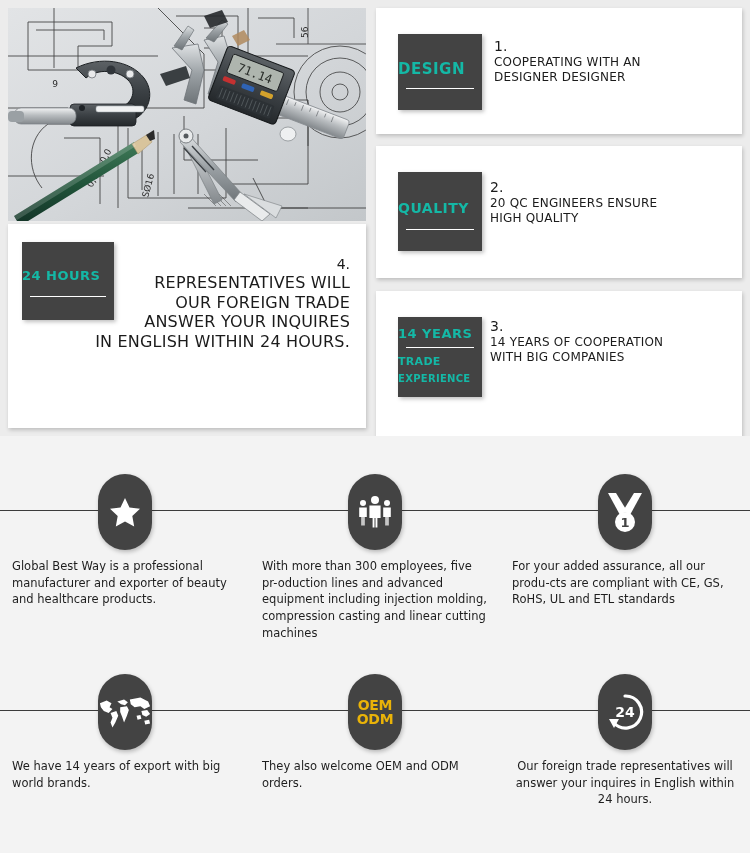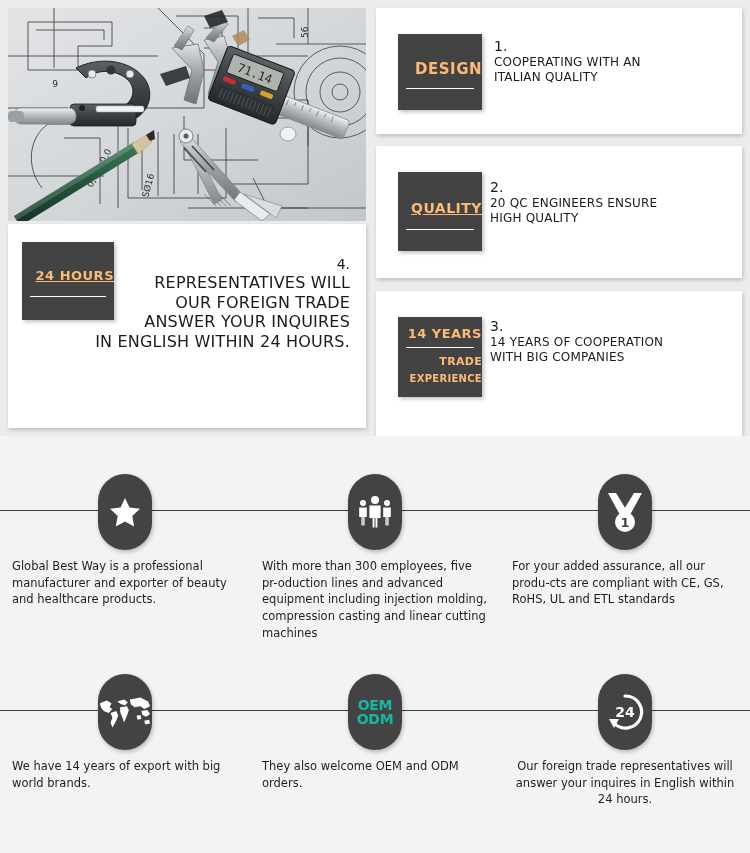--- a/index.html
+++ b/index.html
@@ -44,22 +44,22 @@
   #card-24h   { left: 8px;   top: 224px; width: 358px; height: 204px; }
   #card-design{ left: 376px; top: 8px;   width: 366px; height: 126px; }
   #card-quality{left: 376px; top: 146px; width: 366px; height: 132px; }
   #card-years { left: 376px; top: 291px; width: 366px; height: 165px; }
 
   
   .badge {
     position: absolute;
     background: #434343;
     box-shadow: 2px 2px 4px rgba(0,0,0,0.25);
-    color: #fdba74;
-    text-align: right;
+    color: #14b8a6;
+    text-align: left;
     font-family: "DejaVu Sans", sans-serif;
     font-weight: bold;
   }
   .badge .badge-rule {
     position: absolute;
     left: 8px; right: 8px;
     height: 1px;
     background: #ffffff;
   }
   .badge-top-label {
@@ -76,33 +76,33 @@
     white-space: nowrap;
   }
 
   
   #badge-design { left: 22px; top: 26px; width: 84px; height: 76px; }
   #badge-design .badge-top-label { top: 26px; font-size: 15px; }
   #badge-design .badge-rule { top: 54px; }
 
   
   #badge-quality { left: 22px; top: 26px; width: 84px; height: 79px; }
-  #badge-quality .badge-top-label { top: 28px; font-size: 14px; text-decoration: underline; }
+  #badge-quality .badge-top-label { top: 28px; font-size: 14px; }
   #badge-quality .badge-rule { top: 57px; }
 
   
   #badge-years { left: 22px; top: 26px; width: 84px; height: 80px; }
   #badge-years .badge-top-label { top: 9px; font-size: 13px; }
   #badge-years .badge-rule { top: 30px; }
   #badge-years .badge-sub1 { top: 38px; }
   #badge-years .badge-sub2 { top: 56px; font-size: 10px; }
 
   
   #badge-24h { left: 14px; top: 18px; width: 92px; height: 78px; }
-  #badge-24h .badge-top-label { top: 26px; font-size: 13px; text-decoration: underline; }
+  #badge-24h .badge-top-label { top: 26px; font-size: 13px; }
   #badge-24h .badge-rule { top: 54px; }
 
   
   .card-text {
     position: absolute;
     font-family: "DejaVu Sans", sans-serif;
     color: #1b1b1b;
     line-height: 1.22;
   }
   .card-num { font-size: 14px; display: block; }
@@ -178,21 +178,21 @@
     top: 122px;
     font-family: "DejaVu Sans", sans-serif;
     font-size: 11.5px;
     line-height: 1.45;
     color: #1e1e1e;
   }
   .cap-left   { text-align: left; }
   .cap-center { text-align: center; }
 
   .oem-text {
-    color: #14b8a6;
+    color: #eab308;
     font-family: "DejaVu Sans", sans-serif;
     font-weight: bold;
     font-size: 14px;
     line-height: 1.0;
     text-align: center;
     letter-spacing: -0.3px;
   }
 </style>
 </head>
 <body>
@@ -364,21 +364,21 @@
   </div>
 
   <div class="card" id="card-design">
     <div class="badge" id="badge-design">
       <span class="badge-top-label">DESIGN</span>
       <span class="badge-rule"></span>
     </div>
     <div class="card-text" id="text-design">
       <span class="card-num">1.</span>
       <span class="card-head">COOPERATING WITH AN</span>
-      <span class="card-head">ITALIAN QUALITY</span>
+      <span class="card-head">DESIGNER DESIGNER</span>
     </div>
   </div>
 
   <div class="card" id="card-quality">
     <div class="badge" id="badge-quality">
       <span class="badge-top-label">QUALITY</span>
       <span class="badge-rule"></span>
     </div>
     <div class="card-text" id="text-quality">
       <span class="card-num">2.</span>

